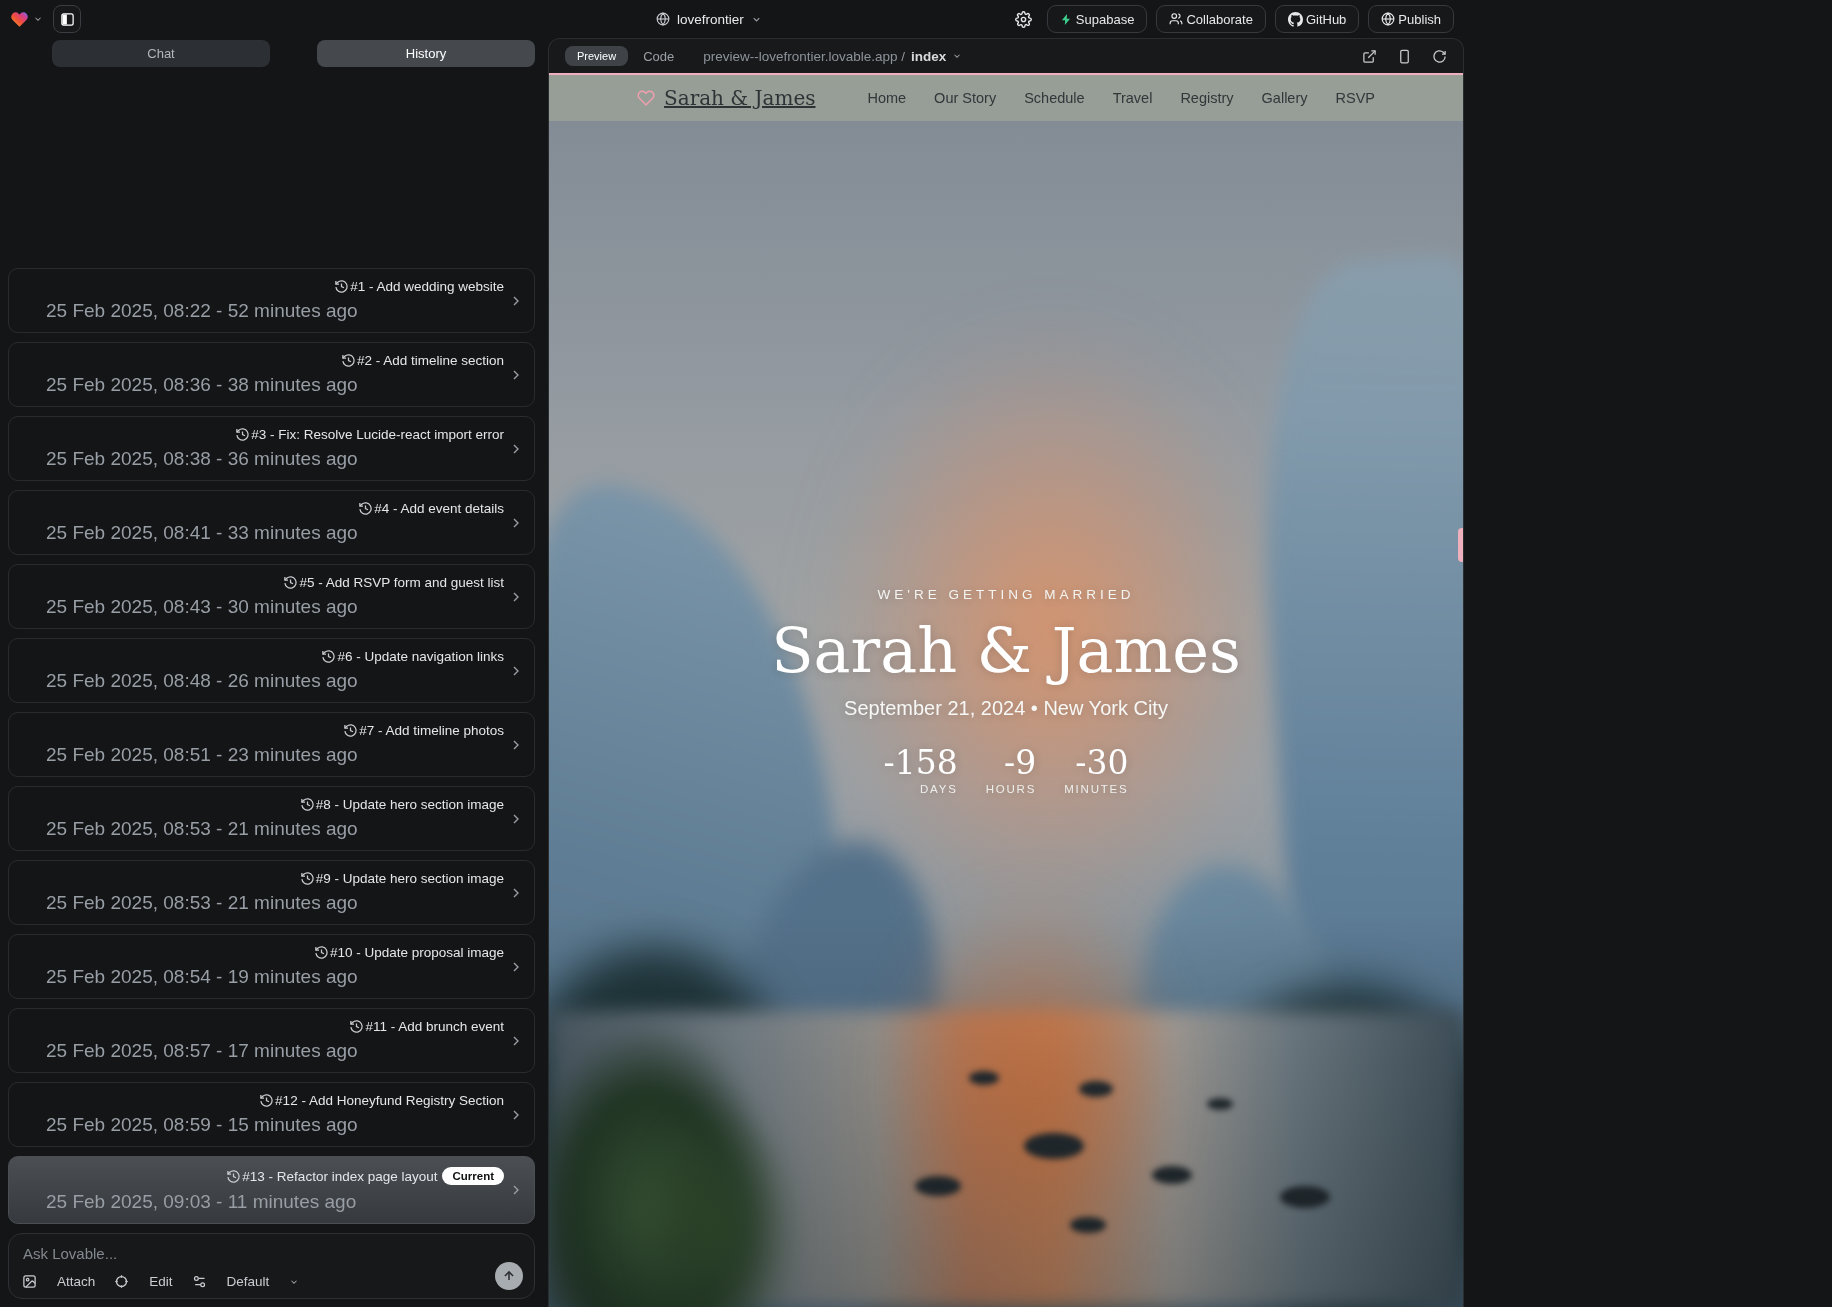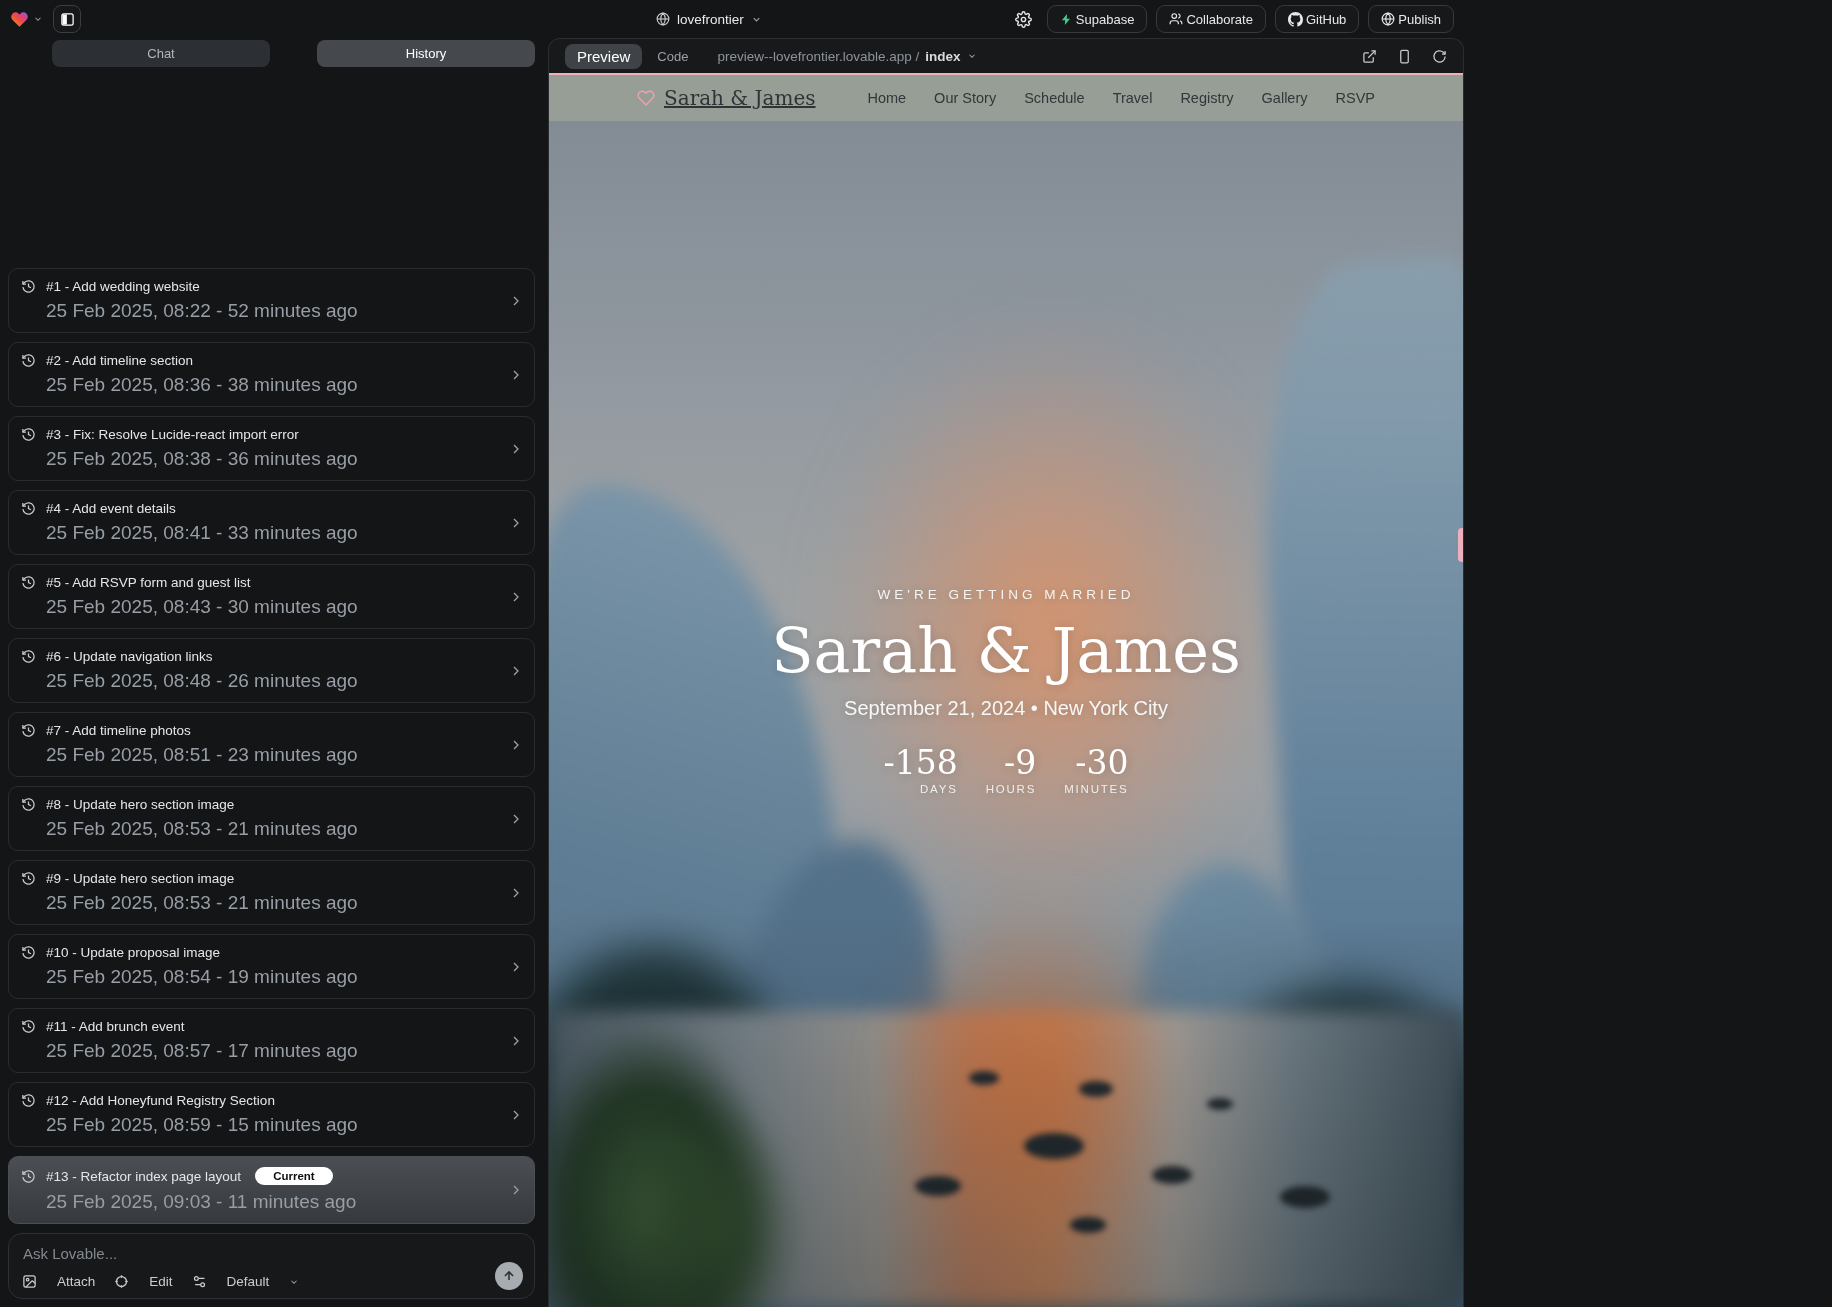--- a/index.html
+++ b/index.html
@@ -30,44 +30,44 @@
   .tabs { display:flex; gap:3px; flex:0 0 auto; }
   .tab { flex:1; height:27px; border:none; border-radius:8px; font-size:13px;
          display:flex; align-items:center; justify-content:center;margin-left:44px; }
   .tab.chat { background:#2c2f33; color:#b2b7bc; }
   .tab.history { background:#45494e; color:#ffffff; }
 
   .history-list { margin-top:auto; display:flex; flex-direction:column; gap:9px; }
   .history-card { position:relative; border:1px solid #292c2f; border-radius:10px; padding:10px 30px 10px 12px;
                   background:transparent; }
   .history-card.selected { background:linear-gradient(180deg,#4b4f54 0%,#36393d 100%); border-color:#4b4f54; }
-  .hc-titlerow { display:flex; align-items:center; gap:10px; font-size:13.5px; color:#e4e7e9; }
+  .hc-titlerow { display:flex; align-items:center; gap:1px; font-size:13.5px; color:#e4e7e9;justify-content:flex-end; }
   .hc-title { white-space:nowrap; }
-  .hc-badge { background:#ffffff; color:#0e1012; border-radius:999px; padding:3px 18px;
+  .hc-badge { background:#ffffff; color:#0e1012; border-radius:999px; padding:3px 10px;
               font-size:11.5px; font-weight:700; margin-left:4px; }
   .hc-time { margin-left:25px; margin-top:6px; font-size:19px; color:#989ea5; }
   .hc-chevron { position:absolute; right:10px; top:50%; transform:translateY(-50%); color:#9aa0a6; }
   .hicon { color:#c8ccd0; }
 
   .prompt-box { margin-top:9px; flex:0 0 auto; position:relative; height:66px;
                 border:1px solid #2d3034; border-radius:14px; background:#17181a; padding:11px 14px; }
   .prompt-input { width:70%; background:transparent; border:none; outline:none; color:#dfe2e5; font-size:15px; }
   .prompt-input::placeholder { color:#84898f; }
   .prompt-actions { position:absolute; left:13px; bottom:9px; display:flex; align-items:center; gap:19px; }
   .p-act { display:flex; align-items:center; gap:20px; background:none; border:none;
            color:#c9cdd1; font-size:13.5px; }
   .send-btn { position:absolute; right:11px; bottom:8px; width:28px; height:28px; border-radius:50%;
               background:#a7acb1; border:none; display:flex; align-items:center; justify-content:center; }
 
   
   .preview-panel { flex:1; margin-left:5px; display:flex; flex-direction:column; min-width:0;
                    background:#18191b; border:1px solid #2b2e31; border-bottom:none;
                    border-radius:12px 12px 0 0; overflow:hidden; }
   .preview-toolbar { height:34px; flex:0 0 auto; display:flex; align-items:center; padding:0 16px; gap:15px; }
-  .chip { background:#3f4347; color:#fff; border:none; border-radius:8px; padding:4px 12px; font-size:15px; }
+  .chip { background:#3f4347; color:#fff; border:none; border-radius:8px; padding:4px 12px; font-size:11px; }
   .code-tab { background:none; border:none; color:#9aa0a6; font-size:13px; }
   .url-group { margin-left:14px; display:flex; align-items:center; gap:6px; font-size:13.5px; color:#8d939a; }
   .url-page { color:#d8dbde; font-weight:600; }
   .pt-right { margin-left:auto; display:flex; align-items:center; gap:20px; color:#c7cbcf; }
   .pt-iconbtn { background:none; border:none; color:#c7cbcf; display:flex; }
 
   
   .site { flex:1; position:relative; overflow:hidden; min-height:0; }
   .hero-art { position:absolute; inset:0;
     background:linear-gradient(180deg,#8d97a1 0%, #939aa1 25%, #9fa2a3 45%, #9aa0a5 58%, #8a949b 72%, #68767f 86%, #55646d 100%); }

